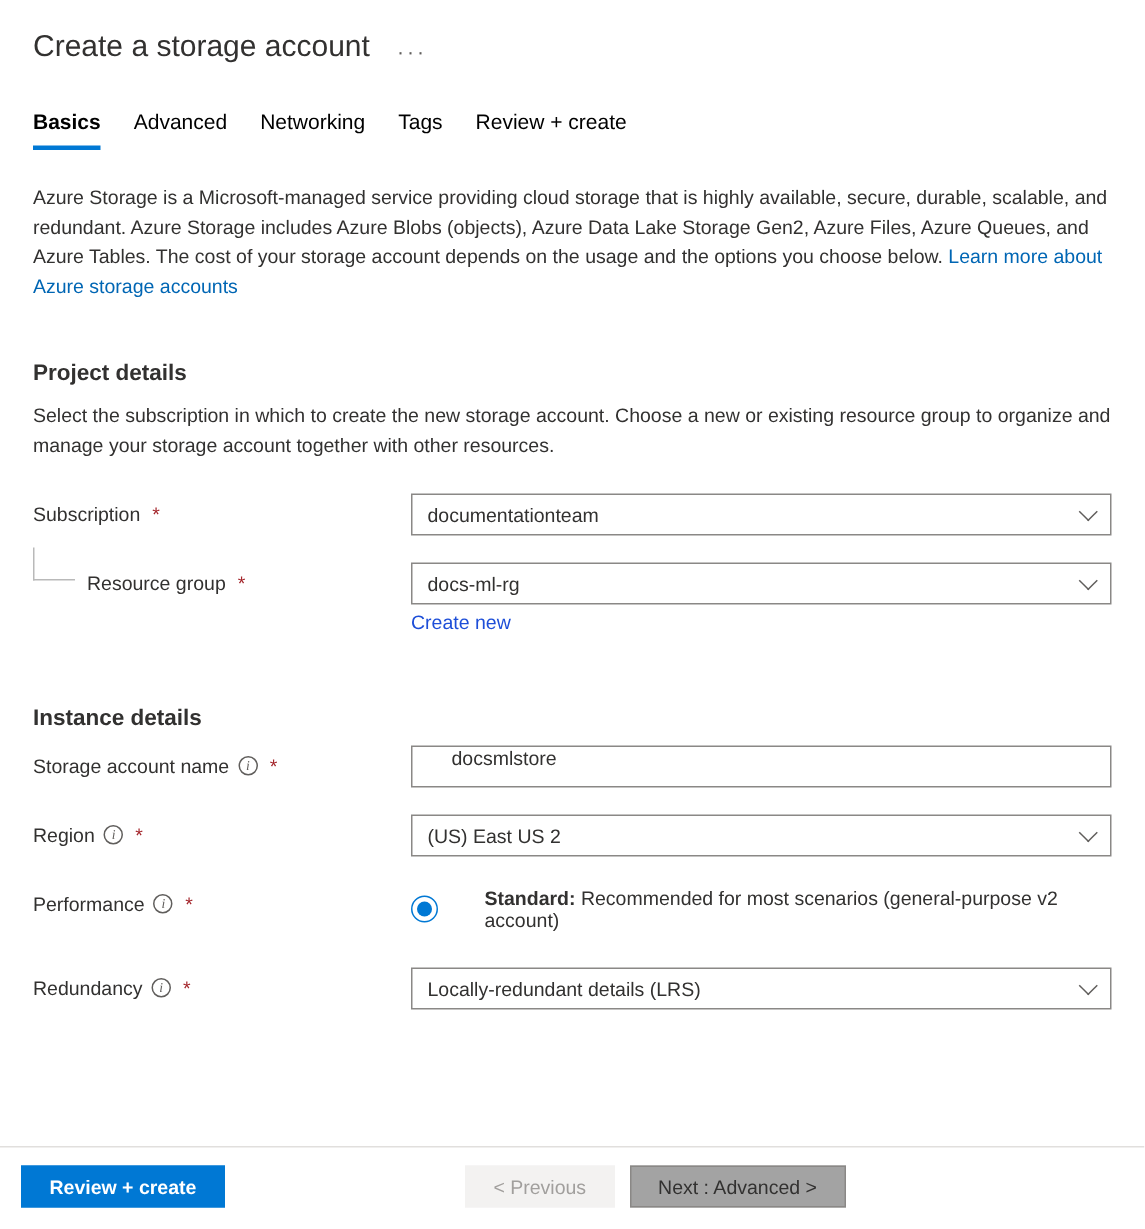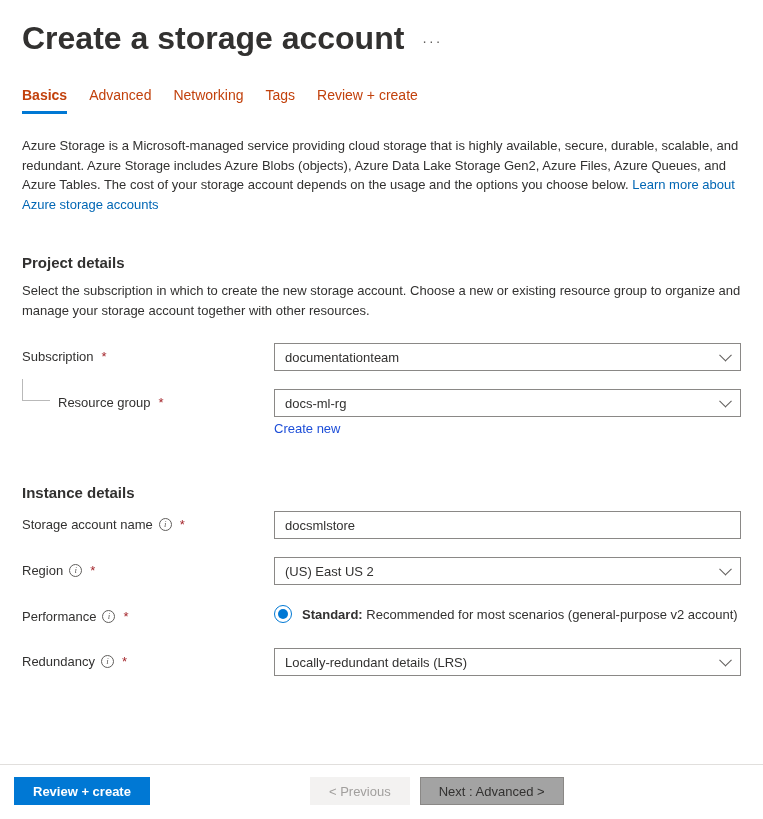--- a/index.html
+++ b/index.html
@@ -15,39 +15,39 @@
   .page {
     padding: 20px 22px 0 22px;
   }
   .title-row {
     display: flex;
     align-items: center;
     gap: 18px;
     margin-bottom: 30px;
   }
   .page-title {
-    font-size: 32px;
-    font-weight: 700;
+    font-size: 20px;
+    font-weight: 400;
     color: #323130;
   }
   .ellipsis {
     font-size: 14px;
     color: #605e5c;
     letter-spacing: 2px;
     padding-top: 4px;
   }
   .tabs {
     display: flex;
     gap: 22px;
     border-bottom: none;
     margin-bottom: 22px;
   }
   .tab {
     font-size: 14px;
-    color: #c2410c;
+    color: #000000;
     padding-bottom: 8px;
     cursor: pointer;
     border-bottom: 3px solid transparent;
   }
   .tab.active {
     font-weight: 600;
     border-bottom: 3px solid #0078d4;
   }
   .intro {
     font-size: 13px;
@@ -139,25 +139,25 @@
     width: 8px;
     height: 8px;
     border-right: 1px solid #605e5c;
     border-bottom: 1px solid #605e5c;
     transform: translateY(-70%) rotate(45deg);
   }
   .text-input {
     width: 100%;
     height: 28px;
     border: 1px solid #8a8886;
-    padding: 0 10px;
+    padding: 0 26px;
     font-size: 13px;
     background: #ffffff;
     display: flex;
-    align-items: center;
+    align-items: flex-start;
   }
   .under-link {
     color: #1d4ed8;
     font-size: 13px;
     margin-top: 4px;
     cursor: pointer;
     display: inline-block;
   }
   .radio-group {
     display: flex;
@@ -186,20 +186,21 @@
   }
   .radio.checked::after {
     content: "";
     width: 10px;
     height: 10px;
     background: #0078d4;
     border-radius: 50%;
   }
   .radio-label {
     font-size: 13px;
+    margin-left: 21px;
   }
   .radio-label .bold {
     font-weight: 600;
   }
   .section-gap {
     height: 30px;
   }
   .footer {
     position: absolute;
     bottom: 0;

